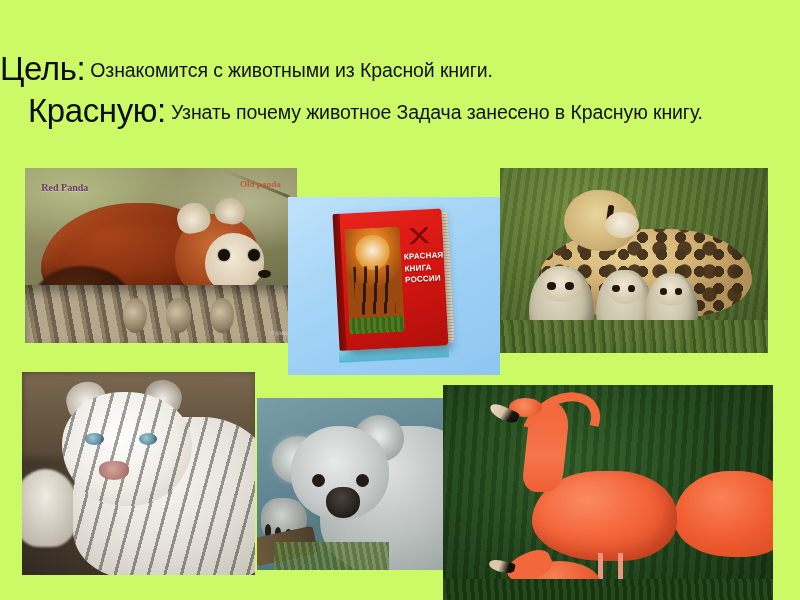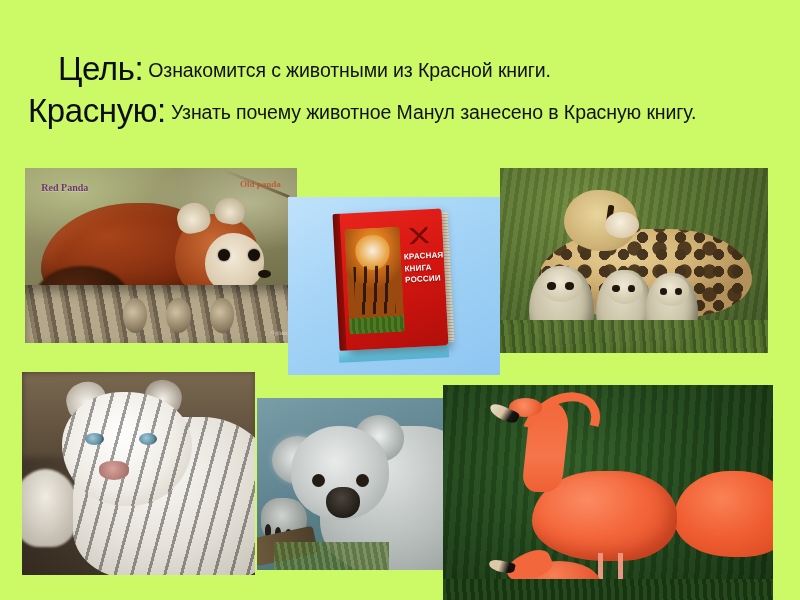--- a/index.html
+++ b/index.html
@@ -28,21 +28,20 @@
     top: 52px;
     width: 800px;
     color: #111111;
   }
   .line {
     display: block;
     white-space: nowrap;
     line-height: 1.0;
   }
   .line-goal {
-    padding-left: 58px;
     margin-bottom: 9px;
   }
   .line-task {
     padding-left: 28px;
   }
   .label-big {
     font-size: 33px;
     font-weight: 400;
     letter-spacing: -0.4px;
     color: #0d0d0d;
@@ -556,21 +555,21 @@
 </head>
 <body>
 
 <div id="slide">
 
   <div class="text-block">
     <span class="line line-goal">
       <span class="label-big">Цель:</span><span class="label-body">Ознакомится с животными из Красной книги.</span>
     </span>
     <span class="line line-task">
-      <span class="label-big">Красную:</span><span class="label-body">Узнать почему животное Манул занесено в Красную книгу.</span>
+      <span class="label-big">Красную:</span><span class="label-body">Узнать почему животное Задача занесено в Красную книгу.</span>
     </span>
   </div>
 
   <div class="photo" id="photo-red-panda">
     <div class="scene rp-bg">
       <div class="rp-branch"></div>
       <div class="rp-body"></div>
       <div class="rp-rump"></div>
       <div class="rp-head"></div>
       <div class="rp-ear-l"></div>

